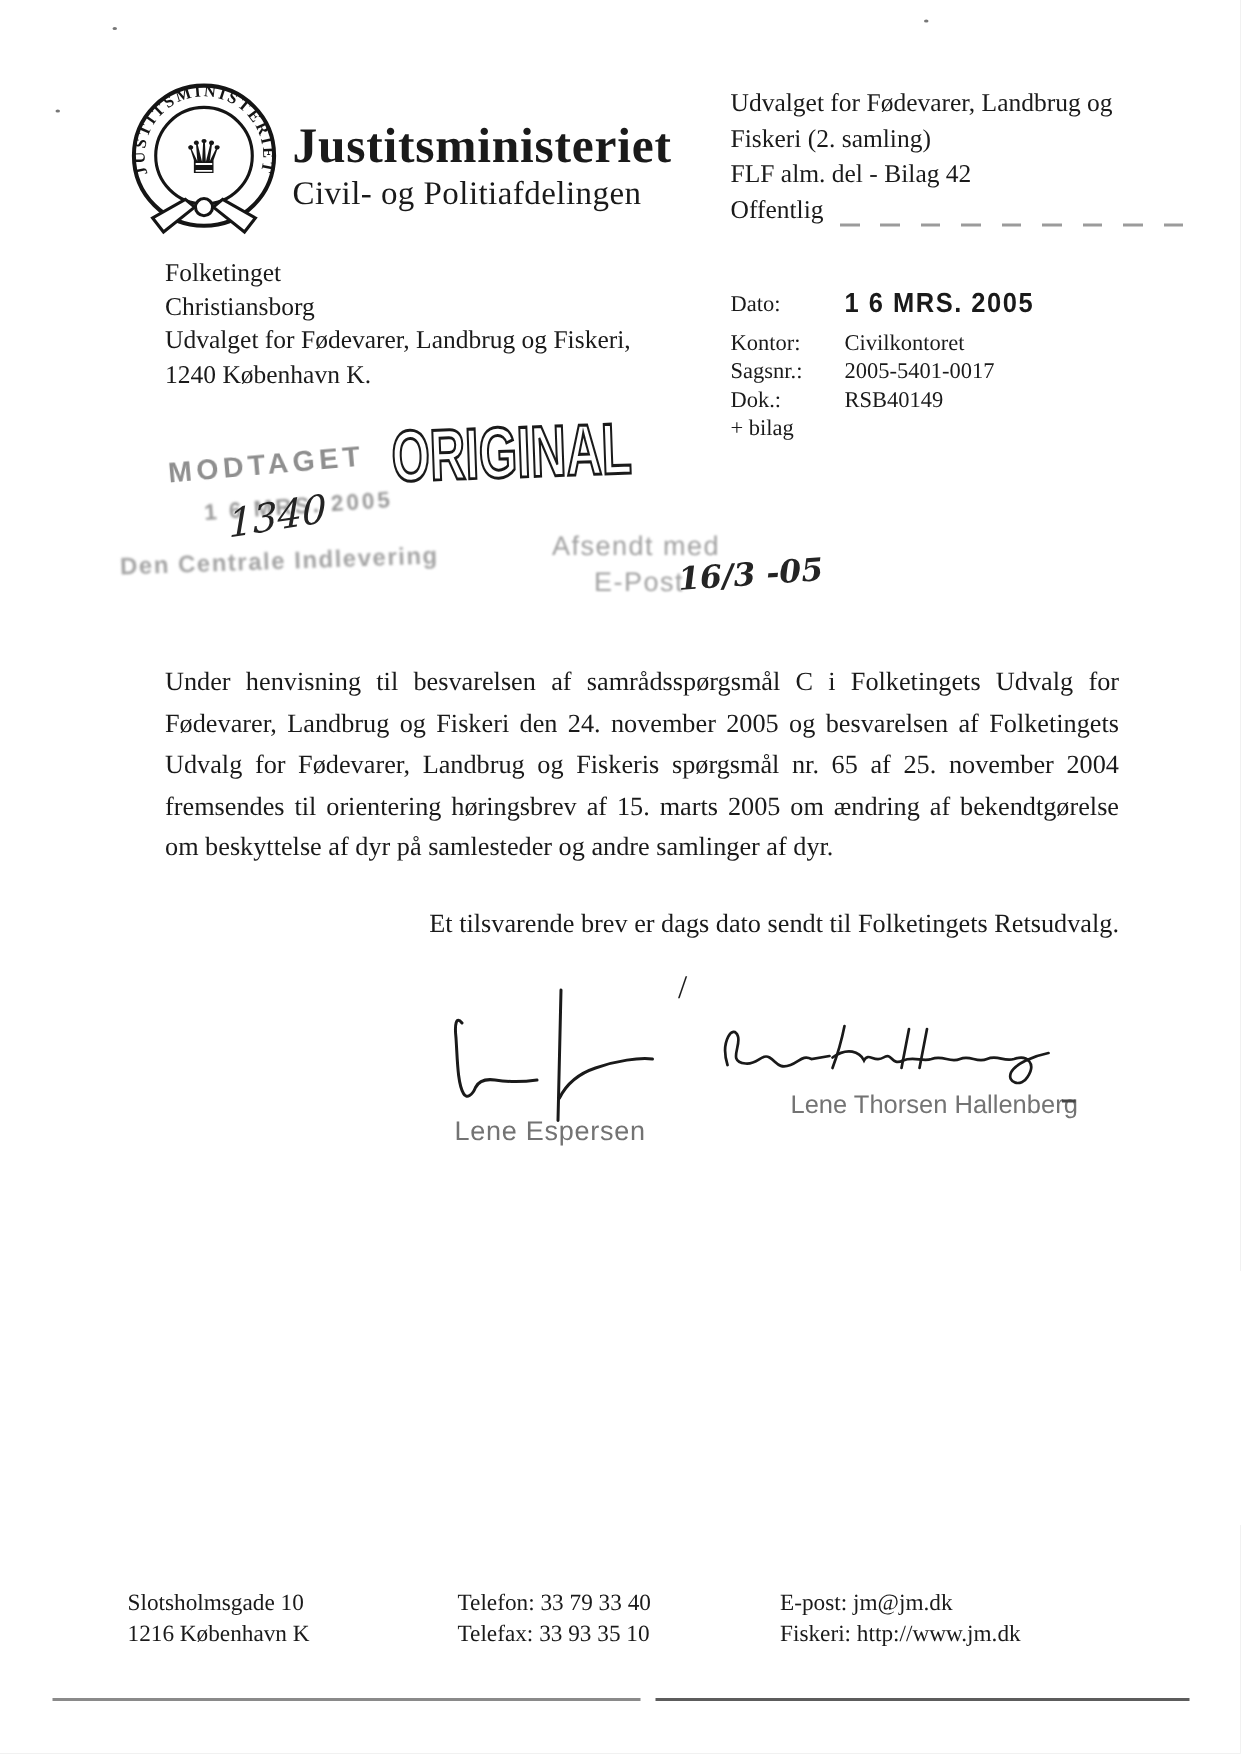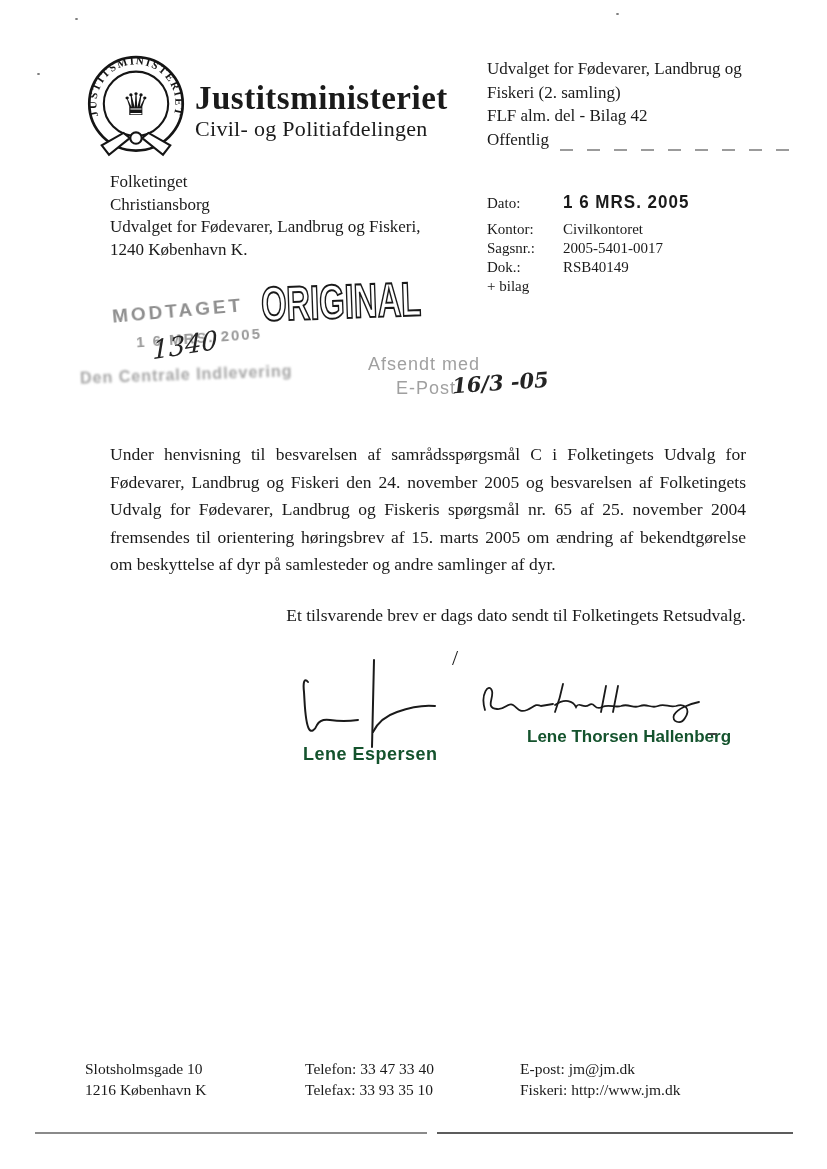--- a/index.html
+++ b/index.html
@@ -41,22 +41,22 @@
   .hand-date{left:452px;top:370px;font-size:21px;font-weight:700;transform:rotate(-4deg);}
   
   .body-text{position:absolute;left:110px;top:441px;width:636px;font-size:17.5px;
     line-height:27.5px;text-align:justify;}
   .body-text p{margin:0;}
   .body-text p + p{margin-top:23px;text-align:right;}
   
   .slash-mark{position:absolute;left:452px;top:645px;font-size:22px;}
   .sig-left-svg{position:absolute;left:295px;top:652px;}
   .sig-right-svg{position:absolute;left:475px;top:674px;}
-  .sig-name{position:absolute;font-family:"Liberation Sans",sans-serif;font-weight:700;
-    color:#14532d;filter:blur(.3px);text-align:center;}
+  .sig-name{position:absolute;font-family:"Liberation Sans",sans-serif;font-weight:400;
+    color:#737373;filter:blur(.3px);text-align:center;}
   .name-espersen{left:303px;top:744px;font-size:18px;letter-spacing:.5px;}
   .name-hallenberg{left:527px;top:727px;font-size:17px;}
   .after-dash{position:absolute;left:708px;top:733px;width:9px;height:2px;background:#444;}
   
   .footer{position:absolute;top:1059px;left:0;width:827px;font-size:15.5px;line-height:20.5px;}
   .footer .col{position:absolute;top:0;}
   .col-address{left:85px;}
   .col-phone{left:305px;}
   .col-web{left:520px;}
   .bottom-line-1{position:absolute;left:35px;top:1132px;width:392px;height:1.5px;background:#8a8a8a;}
@@ -175,21 +175,21 @@
   </svg>
   <div class="sig-name name-hallenberg">Lene Thorsen Hallenberg</div>
   <div class="after-dash"></div>
 
   <div class="footer">
     <div class="col col-address">
       <div>Slotsholmsgade 10</div>
       <div>1216 København K</div>
     </div>
     <div class="col col-phone">
-      <div>Telefon: 33 47 33 40</div>
+      <div>Telefon: 33 79 33 40</div>
       <div>Telefax: 33 93 35 10</div>
     </div>
     <div class="col col-web">
       <div>E-post: jm@jm.dk</div>
       <div>Fiskeri: http://www.jm.dk</div>
     </div>
   </div>
   <div class="bottom-line-1"></div>
   <div class="bottom-line-2"></div>
 

